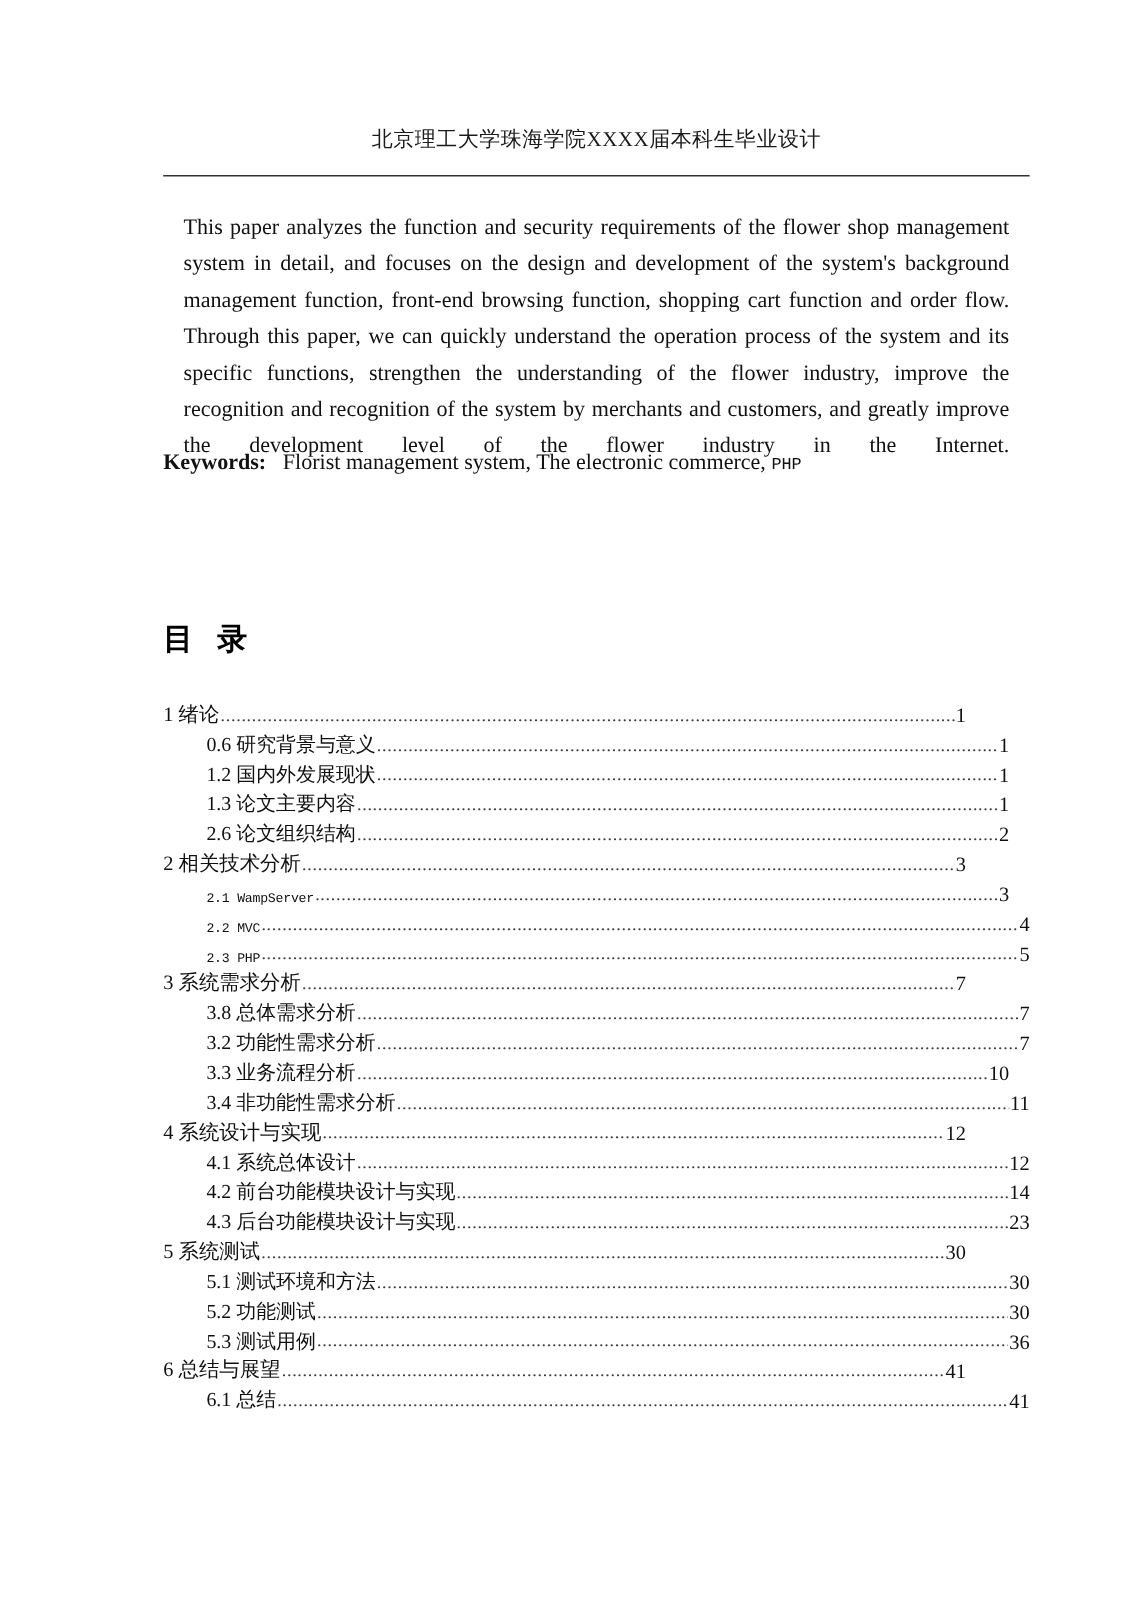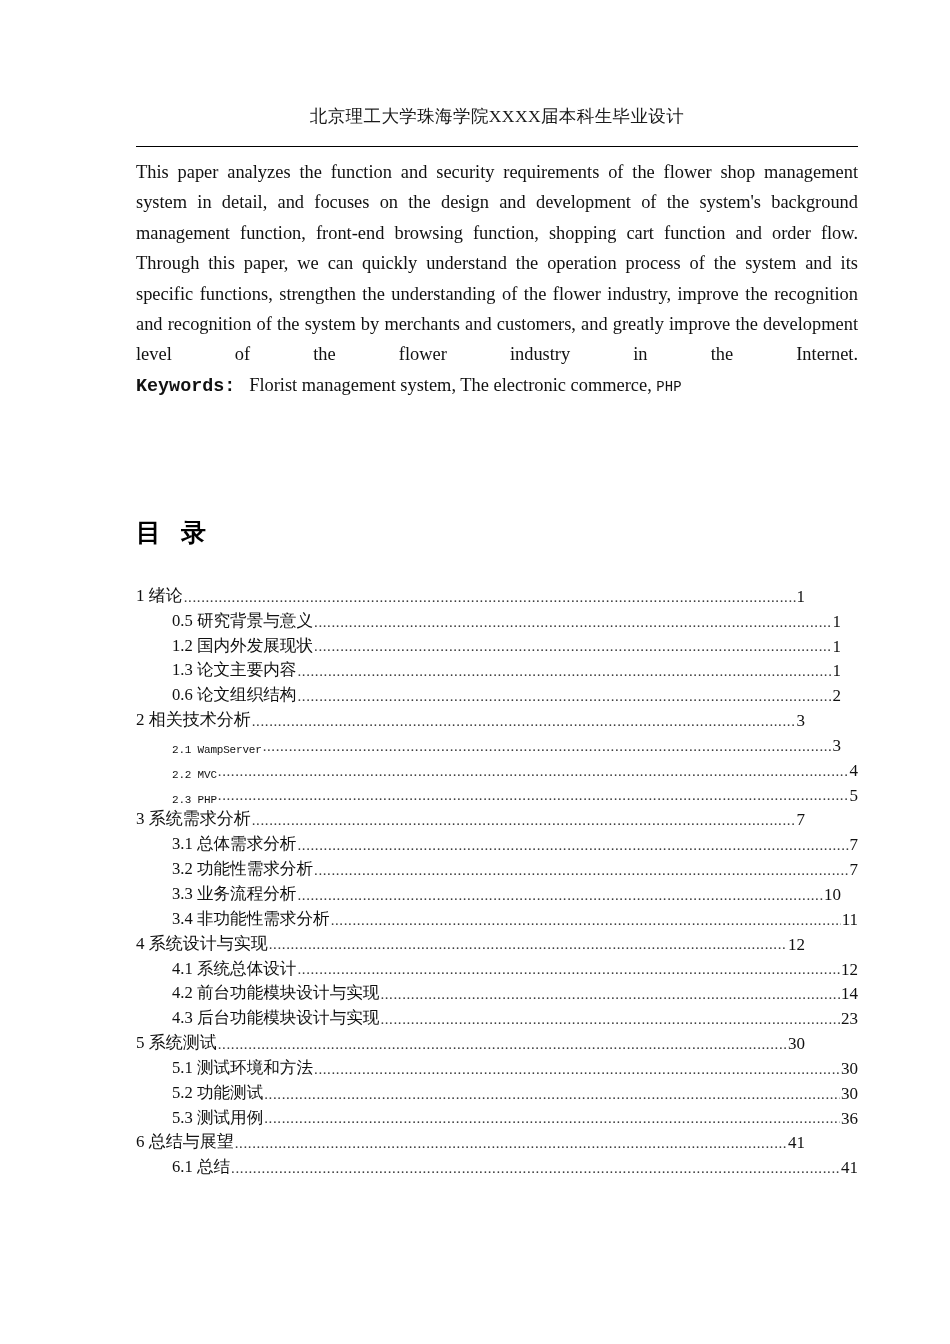--- a/index.html
+++ b/index.html
@@ -48,21 +48,21 @@
   }
 
   
   .abstract {
     position: absolute;
     top: 157px;
     left: 136px;
     width: 722px;
   }
   .abstract p {
-    margin: 0;
+    margin: 17px;
     font-size: 18.4px;
     line-height: 30.4px;
     text-align: justify;
     text-justify: inter-word;
     color: #111111;
   }
   .abstract p.justify-all {
     text-align-last: justify;
   }
   .keywords {
@@ -70,21 +70,20 @@
     top: 370px;
     left: 136px;
     width: 722px;
     font-size: 18.4px;
     line-height: 30px;
     color: #111111;
     white-space: nowrap;
   }
   .keywords .kw-label {
     font-weight: bold;
-    font-family: Liberation Mono, monospace;
   }
   .keywords .kw-mono {
     font-family: "Liberation Mono", "DejaVu Sans Mono", monospace;
     font-size: 14px;
   }
 
   
   .toc-title {
     position: absolute;
     top: 516px;
@@ -179,36 +178,36 @@
     <span>目</span><span class="gap"></span><span>录</span>
   </div>
 
   <div class="toc" id="toc-list">
       <div class="toc-row short">
         <span class="toc-label">1 绪论</span>
         <span class="toc-leader"></span>
         <span class="toc-page">1</span>
       </div>
       <div class="toc-row lvl2 short">
-        <span class="toc-label">0.5 研究背景与意义</span>
+        <span class="toc-label">0.6 研究背景与意义</span>
         <span class="toc-leader"></span>
         <span class="toc-page">1</span>
       </div>
       <div class="toc-row lvl2 short">
         <span class="toc-label">1.2 国内外发展现状</span>
         <span class="toc-leader"></span>
         <span class="toc-page">1</span>
       </div>
       <div class="toc-row lvl2 short">
         <span class="toc-label">1.3 论文主要内容</span>
         <span class="toc-leader"></span>
         <span class="toc-page">1</span>
       </div>
       <div class="toc-row lvl2 short">
-        <span class="toc-label">0.6 论文组织结构</span>
+        <span class="toc-label">2.6 论文组织结构</span>
         <span class="toc-leader"></span>
         <span class="toc-page">2</span>
       </div>
       <div class="toc-row short">
         <span class="toc-label">2 相关技术分析</span>
         <span class="toc-leader"></span>
         <span class="toc-page">3</span>
       </div>
       <div class="toc-row lvl2 short">
         <span class="toc-label mono">2.1 WampServer</span>
@@ -224,21 +223,21 @@
         <span class="toc-label mono">2.3 PHP</span>
         <span class="toc-leader"></span>
         <span class="toc-page">5</span>
       </div>
       <div class="toc-row short">
         <span class="toc-label">3 系统需求分析</span>
         <span class="toc-leader"></span>
         <span class="toc-page">7</span>
       </div>
       <div class="toc-row lvl2">
-        <span class="toc-label">3.1  总体需求分析</span>
+        <span class="toc-label">3.8  总体需求分析</span>
         <span class="toc-leader"></span>
         <span class="toc-page">7</span>
       </div>
       <div class="toc-row lvl2">
         <span class="toc-label">3.2  功能性需求分析</span>
         <span class="toc-leader"></span>
         <span class="toc-page">7</span>
       </div>
       <div class="toc-row lvl2 short">
         <span class="toc-label">3.3 业务流程分析</span>

